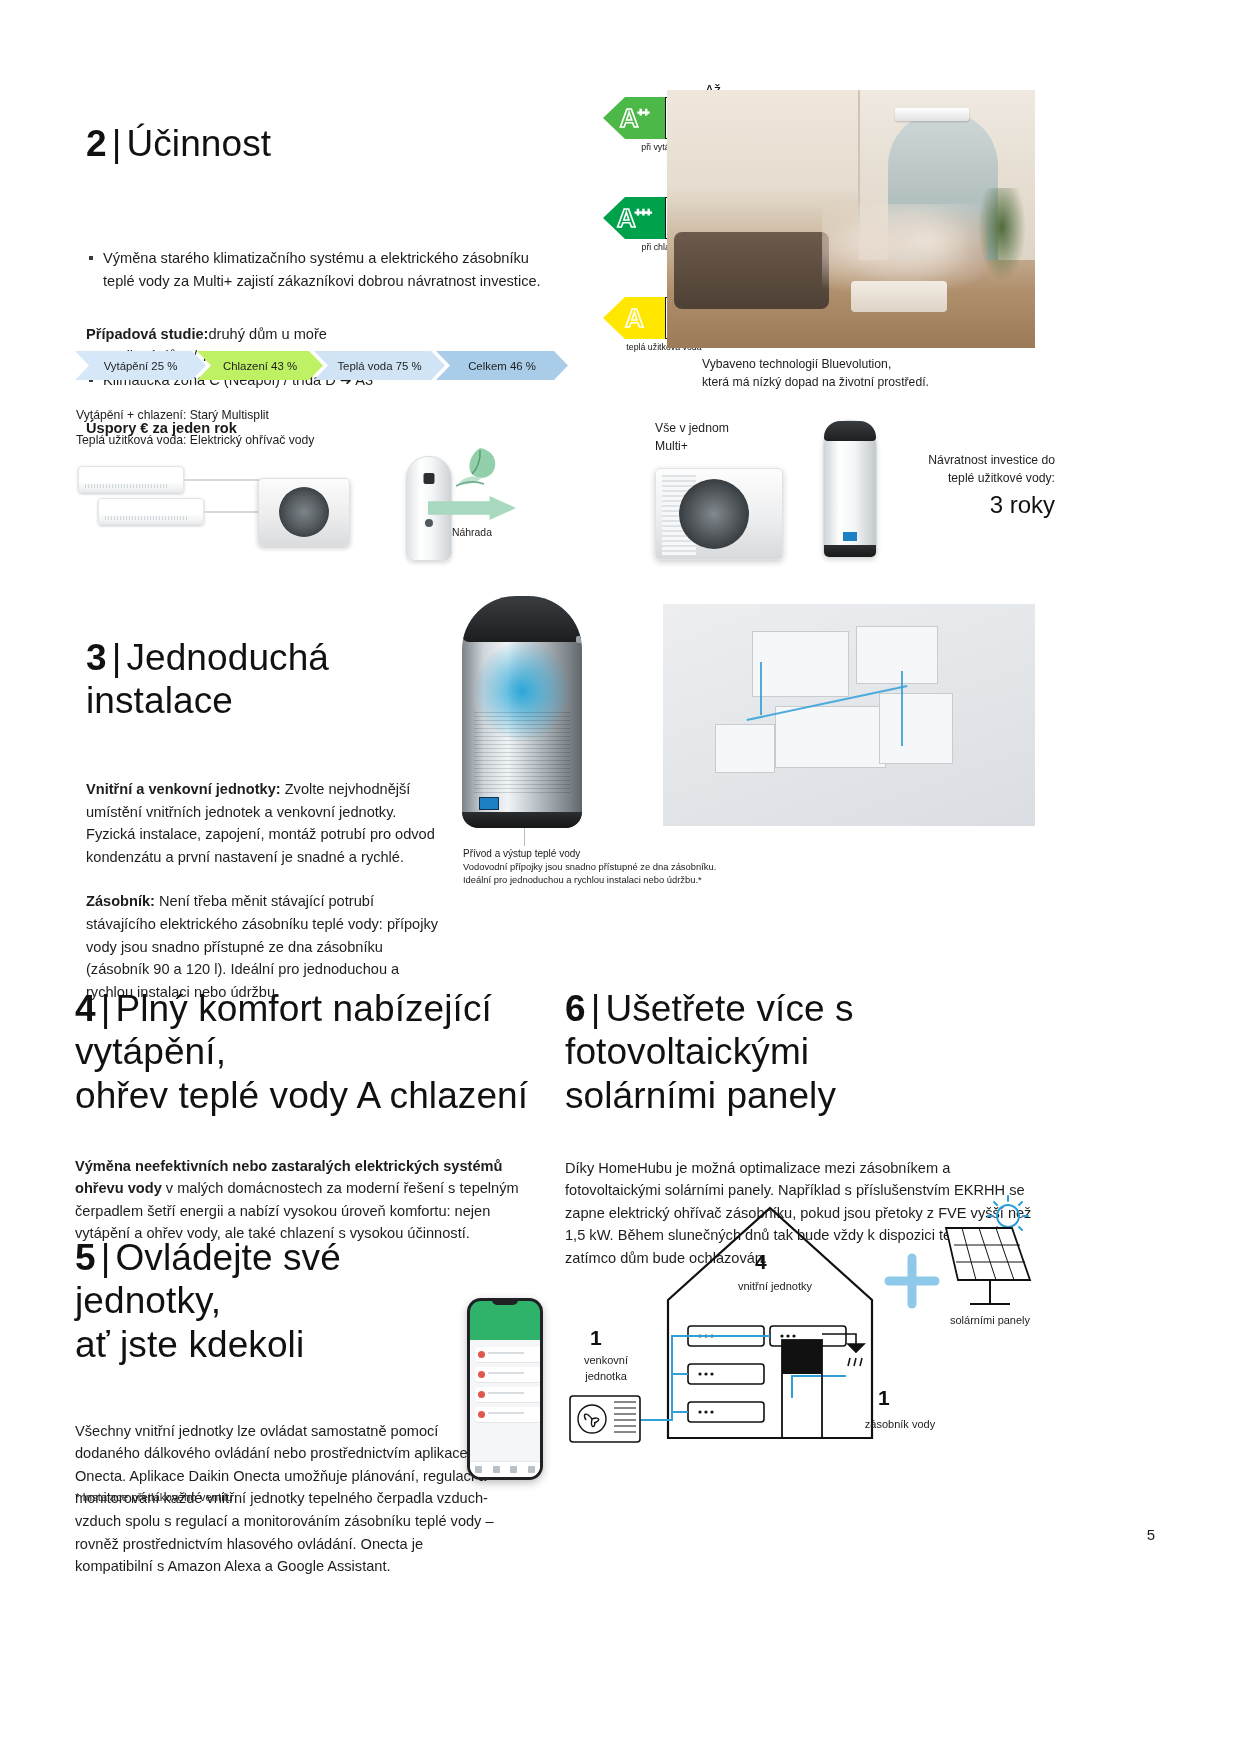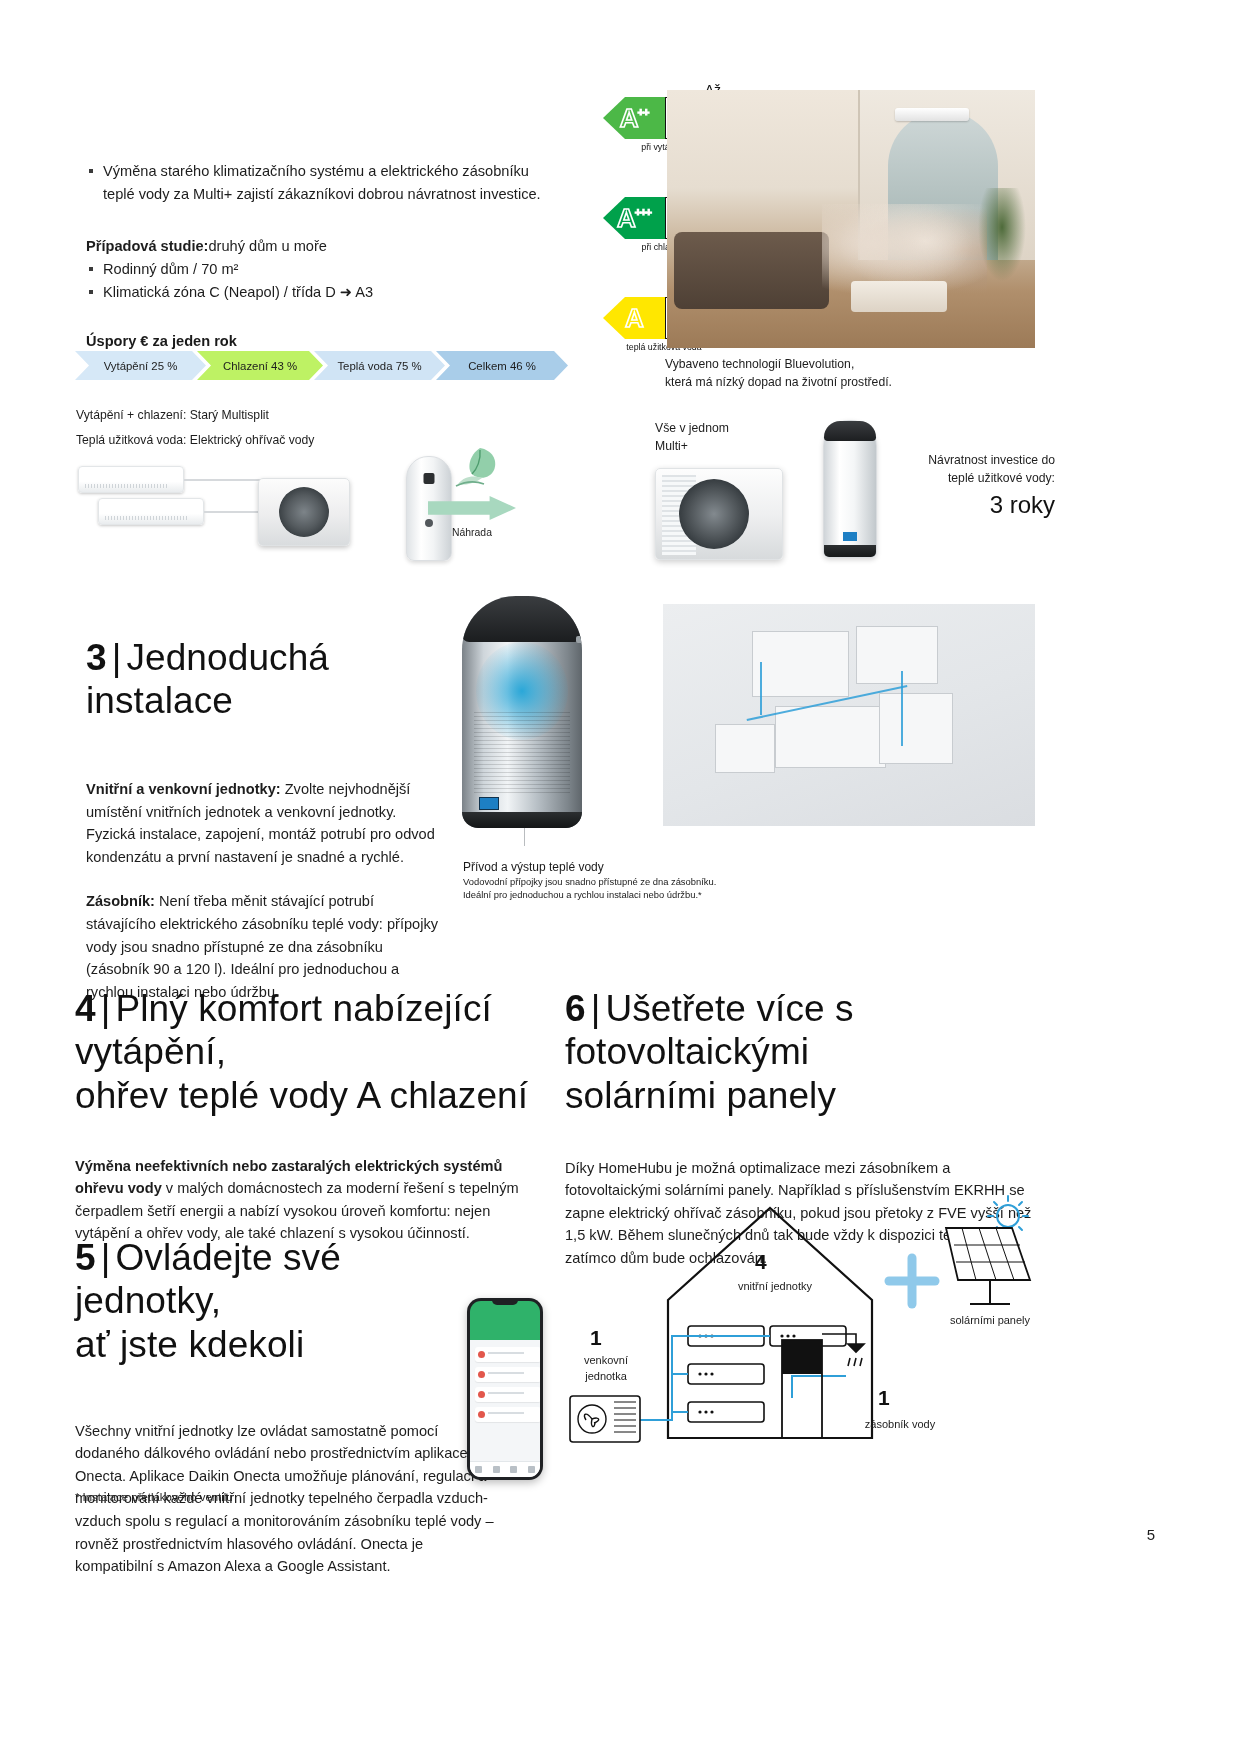--- a/index.html
+++ b/index.html
@@ -259,21 +259,21 @@
   #mp-tank .badge { position:absolute; left:50%; transform:translateX(-50%); bottom:16px;
      width:14px; height:9px; background:#1d7fc4; }
   #roky-block { position:absolute; left: 248px; top: 32px; width: 152px; text-align:right; }
   #roky-block .big { font-size: 24px; font-weight: 400; color:#111; margin-top:4px; }
 
   
   #sec3 { position: absolute; left: 86px; top: 592px; width: 360px; }
   #sec3-b1 { margin-top: 55px; }
   #sec3-b2 { margin-top: 22px; }
   #tank-caption { position:absolute; left: 463px; top: 848px; width: 300px; }
-  #tank-caption .l1 { font-size: 12px; margin-bottom: 2px; margin-top: 12px; }
+  #tank-caption .l1 { font-size: 10px; margin-bottom: 2px; }
   #tank-caption .ln { font-size: 9.4px; line-height: 1.35; }
   .leader { position:absolute; left:524px; top:828px; width:1px; height:18px; background:#b9bcbf; }
 
   
   #sec4 { position: absolute; left: 75px; top: 943px; width: 470px; }
   #sec4 .para { margin-top: 37px; }
   #sec6 { position: absolute; left: 565px; top: 943px; width: 480px; }
   #sec6 .para { margin-top: 39px; }
 
   
@@ -321,20 +321,23 @@
   #house svg { position:absolute; left:0; top:0; }
   .hlabel { position:absolute; font-size:11px; color:#1d1d1d; text-align:center; }
   .hnum { position:absolute; font-size:21px; font-weight:600; color:#111; }
 </style>
 </head>
 <body>
 
 <div class="page">
 
   <div id="sec2">
+    <div class="sec-head">
+      <span class="num">2</span><span class="bar">|</span><span>Účinnost</span>
+    </div>
 
     <ul class="bul body-txt" id="sec2-bullets">
       <li>Výměna starého klimatizačního systému a elektrického zásobníku teplé vody za Multi+ zajistí zákazníkovi dobrou návratnost investice.</li>
     </ul>
 
     <div class="casestudy">
       <div class="body-txt">
         <b>Případová studie:</b><span>druhý dům u moře</span>
       </div>
       <ul class="bul body-txt">
@@ -421,21 +424,21 @@
   <div class="photo" id="photo-living">
     <div class="archwall"></div>
     <div class="arch"></div>
     <div class="unit"></div>
     <div class="sofa"></div>
     <div class="people"></div>
     <div class="table"></div>
     <div class="plant"></div>
   </div>
 
-  <div style="position:absolute; left:665px; top:356px; width:360px;">
+  <div style="position:absolute; left:702px; top:356px; width:360px;">
     <div class="small-txt">Vybaveno technologií Bluevolution,</div>
     <div class="small-txt">která má nízký dopad na životní prostředí.</div>
   </div>
 
   <div id="equip">
     <div class="ac-indoor" style="left:8px; top:18px;"></div>
     <div class="ac-indoor" style="left:28px; top:50px;"></div>
     <div class="pipe" style="left:114px; top:31px; width:104px; height:2px;"></div>
     <div class="pipe" style="left:134px; top:63px; width:84px; height:2px;"></div>
     <div class="pipe" style="left:216px; top:31px; width:2px; height:34px;"></div>

